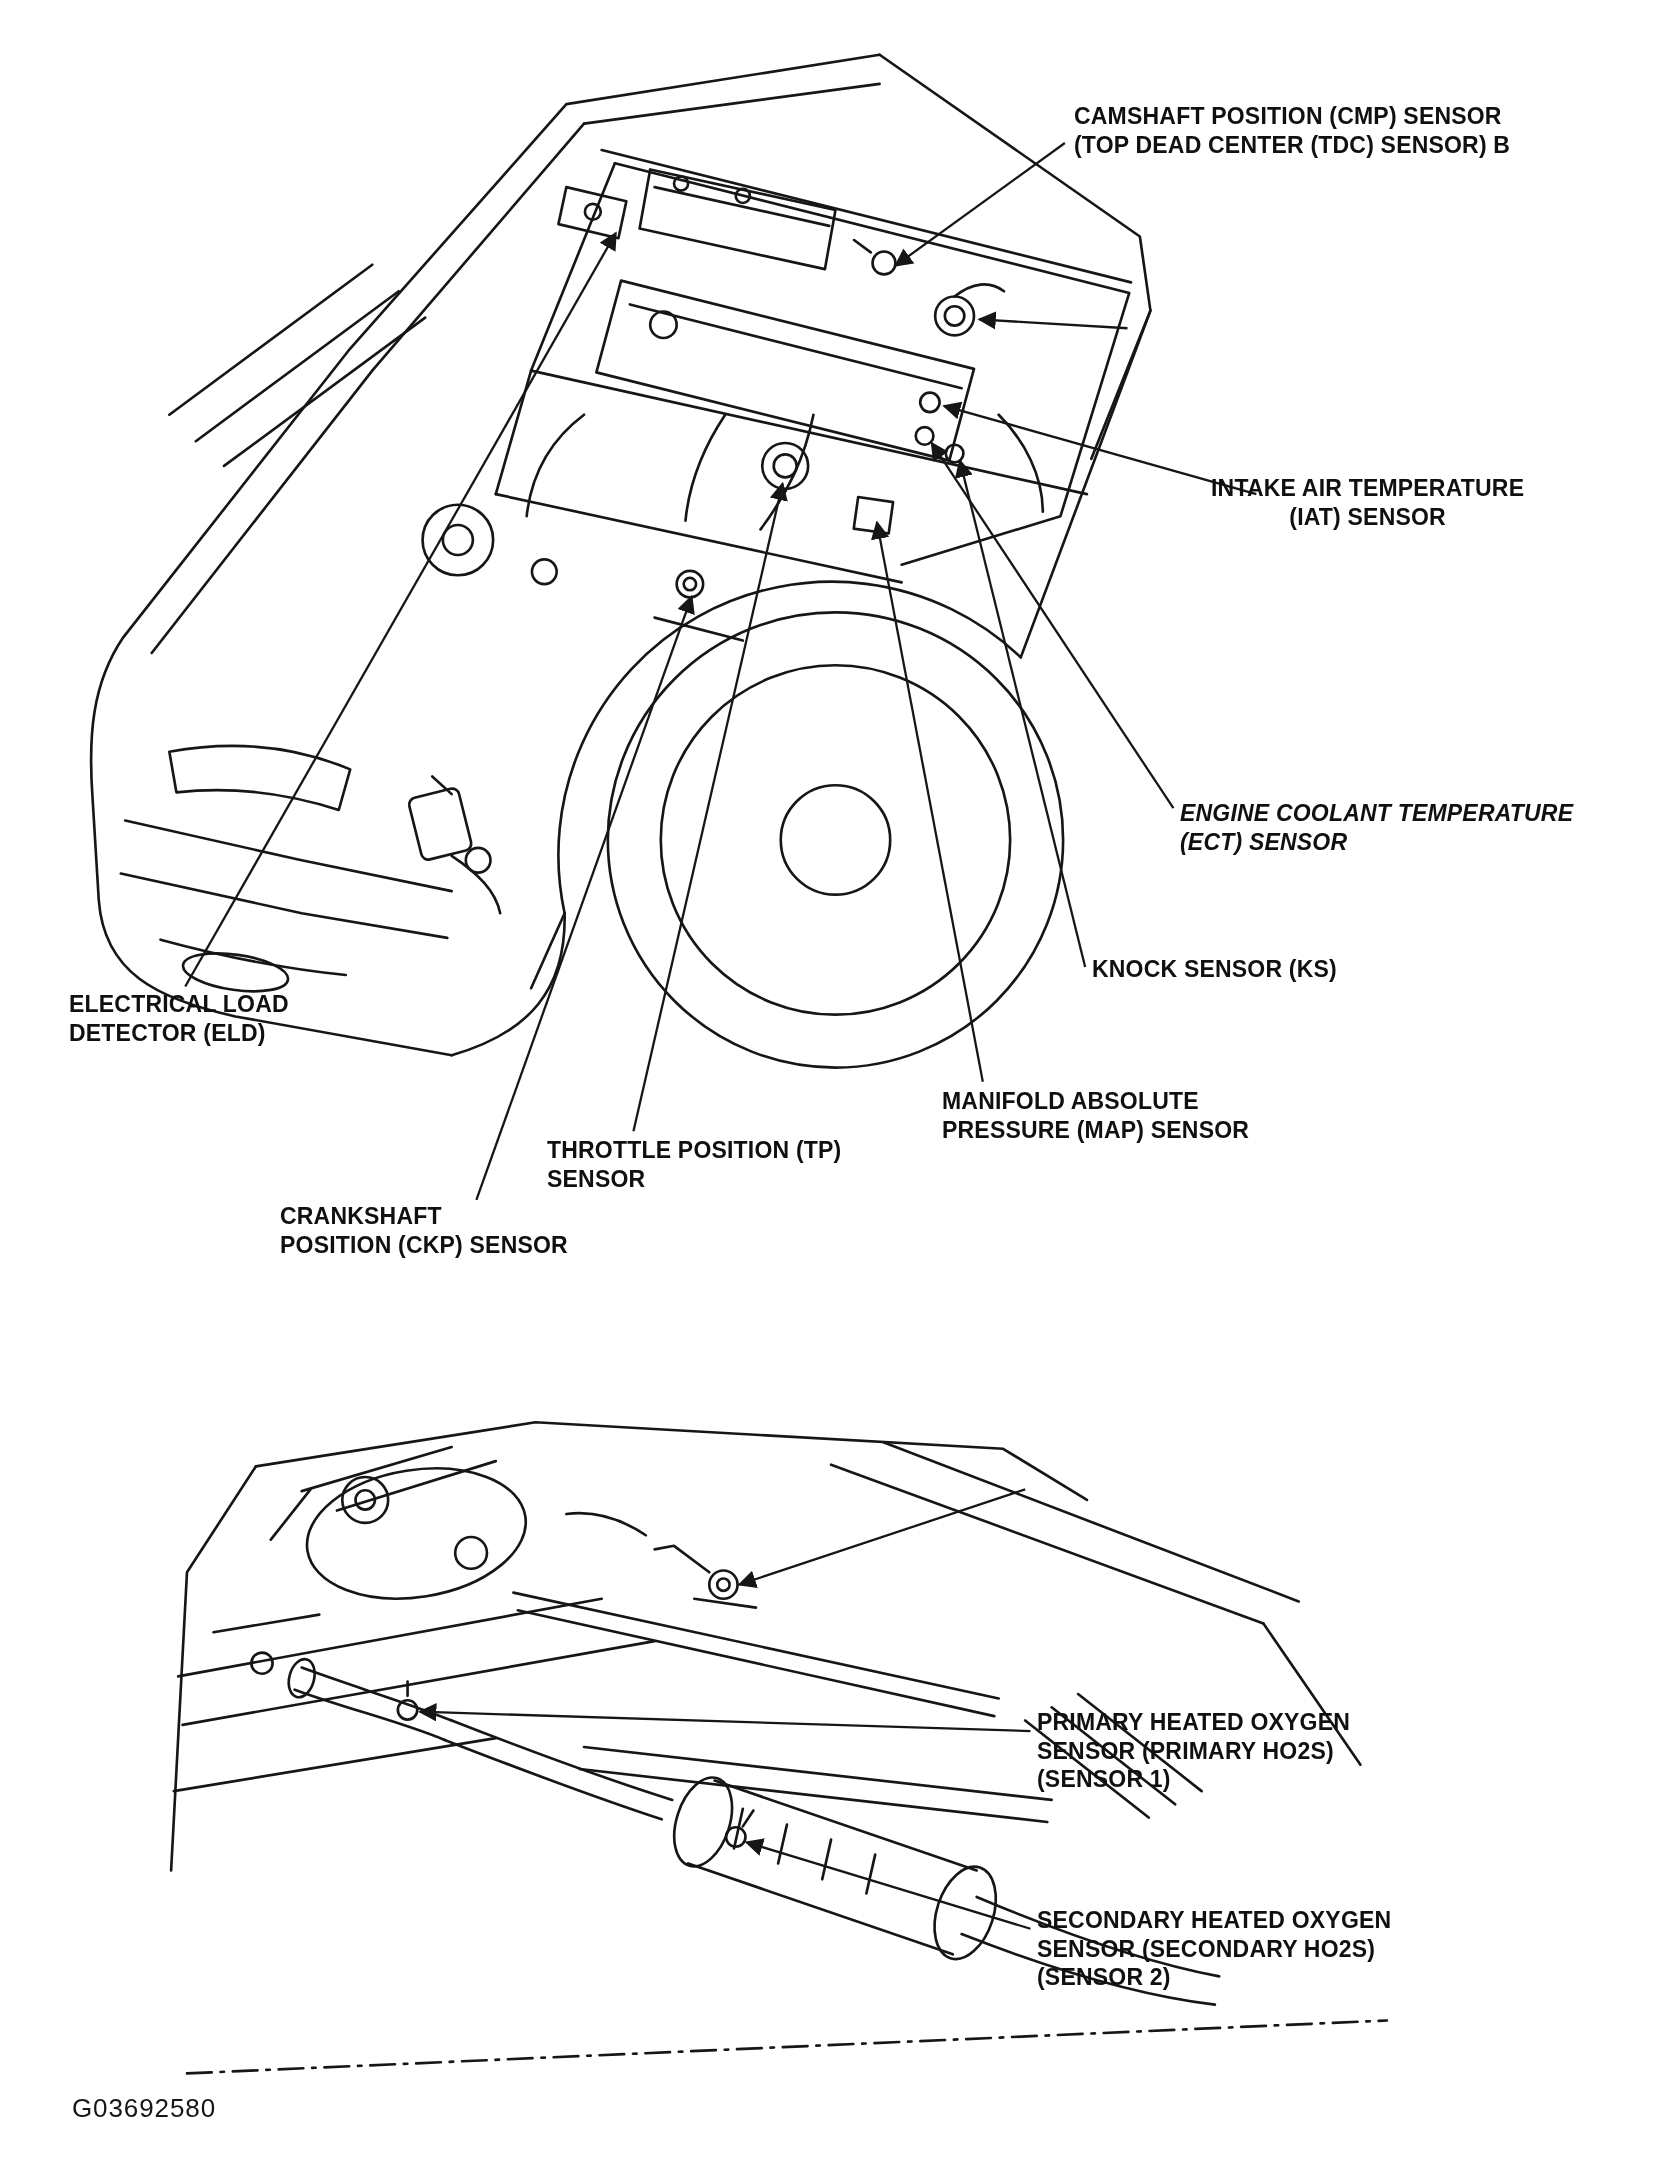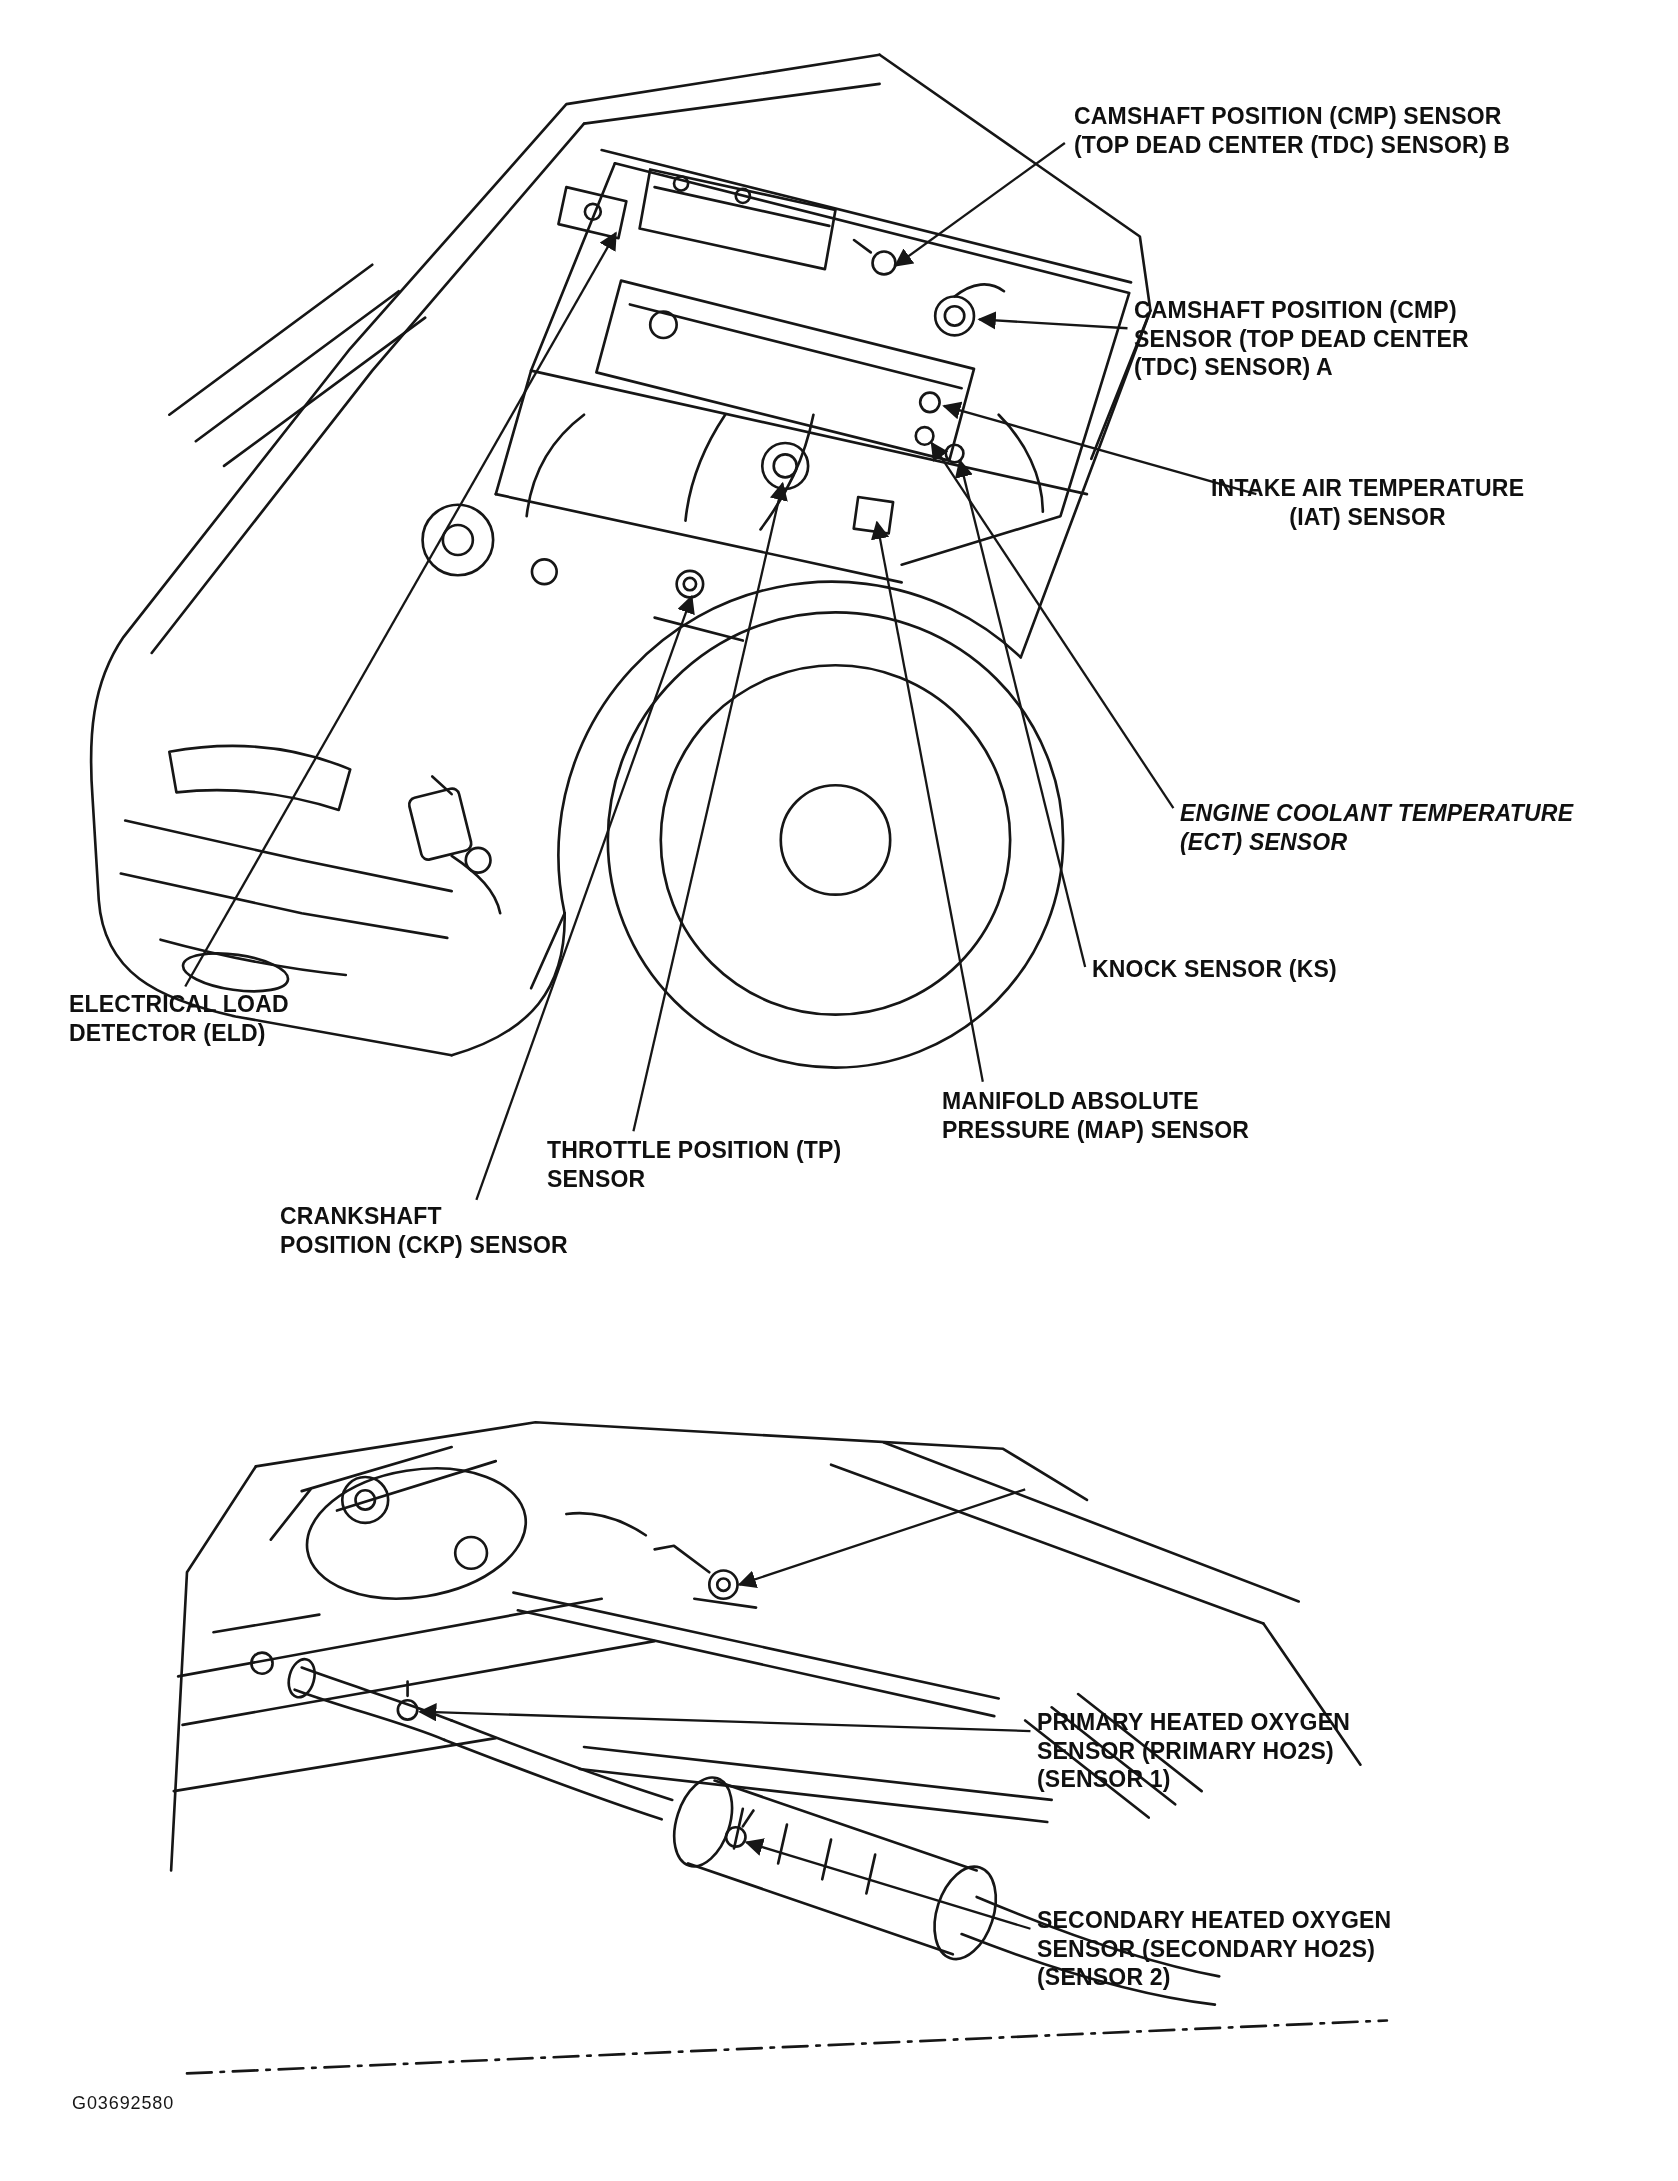--- a/index.html
+++ b/index.html
@@ -23,21 +23,21 @@
     font-weight: 700;
     font-size: 23px;
     line-height: 1.24;
     color: #101010;
     white-space: pre-line;
     letter-spacing: 0.2px;
   }
   .figure-id {
     position: absolute;
     left: 35px; top: 2093px;
-    font-size: 18px;
+    font-size: 26px;
     font-weight: 400;
     color: #161616;
     letter-spacing: 0.9px;
   }
 </style>
 </head>
 <body>
 
 <div class="page">
 
@@ -201,23 +201,20 @@
       <line x1="498" y1="1360" x2="742" y2="676" marker-end="url(#arrow)"></line>
       <line x1="168" y1="1118" x2="656" y2="264" marker-end="url(#arrow)"></line>
       <line x1="1120" y1="1688" x2="796" y2="1796" marker-end="url(#arrow)"></line>
       <line x1="1126" y1="1962" x2="434" y2="1940" marker-end="url(#arrow)"></line>
       <line x1="1126" y1="2186" x2="804" y2="2088" marker-end="url(#arrow)"></line>
     </g>
   </svg>
 
   <div class="label" style="left:1037px; top:102px;">CAMSHAFT POSITION (CMP) SENSOR
 (TOP DEAD CENTER (TDC) SENSOR) B</div>
-  <div class="label" style="left:1097px; top:296px;">CAMSHAFT POSITION (CMP)
-SENSOR (TOP DEAD CENTER
-(TDC) SENSOR) A</div>
   <div class="label" style="left:1174px; top:474px;text-align:center;">INTAKE AIR TEMPERATURE
 (IAT) SENSOR</div>
   <div class="label" style="left:1143px; top:799px;font-style:italic;">ENGINE COOLANT TEMPERATURE
 (ECT) SENSOR</div>
   <div class="label" style="left:1055px; top:955px;">KNOCK SENSOR (KS)</div>
   <div class="label" style="left:905px; top:1087px;">MANIFOLD ABSOLUTE
 PRESSURE (MAP) SENSOR</div>
   <div class="label" style="left:243px;  top:1202px;">CRANKSHAFT
 POSITION (CKP) SENSOR</div>
   <div class="label" style="left:510px;  top:1136px;">THROTTLE POSITION (TP)

